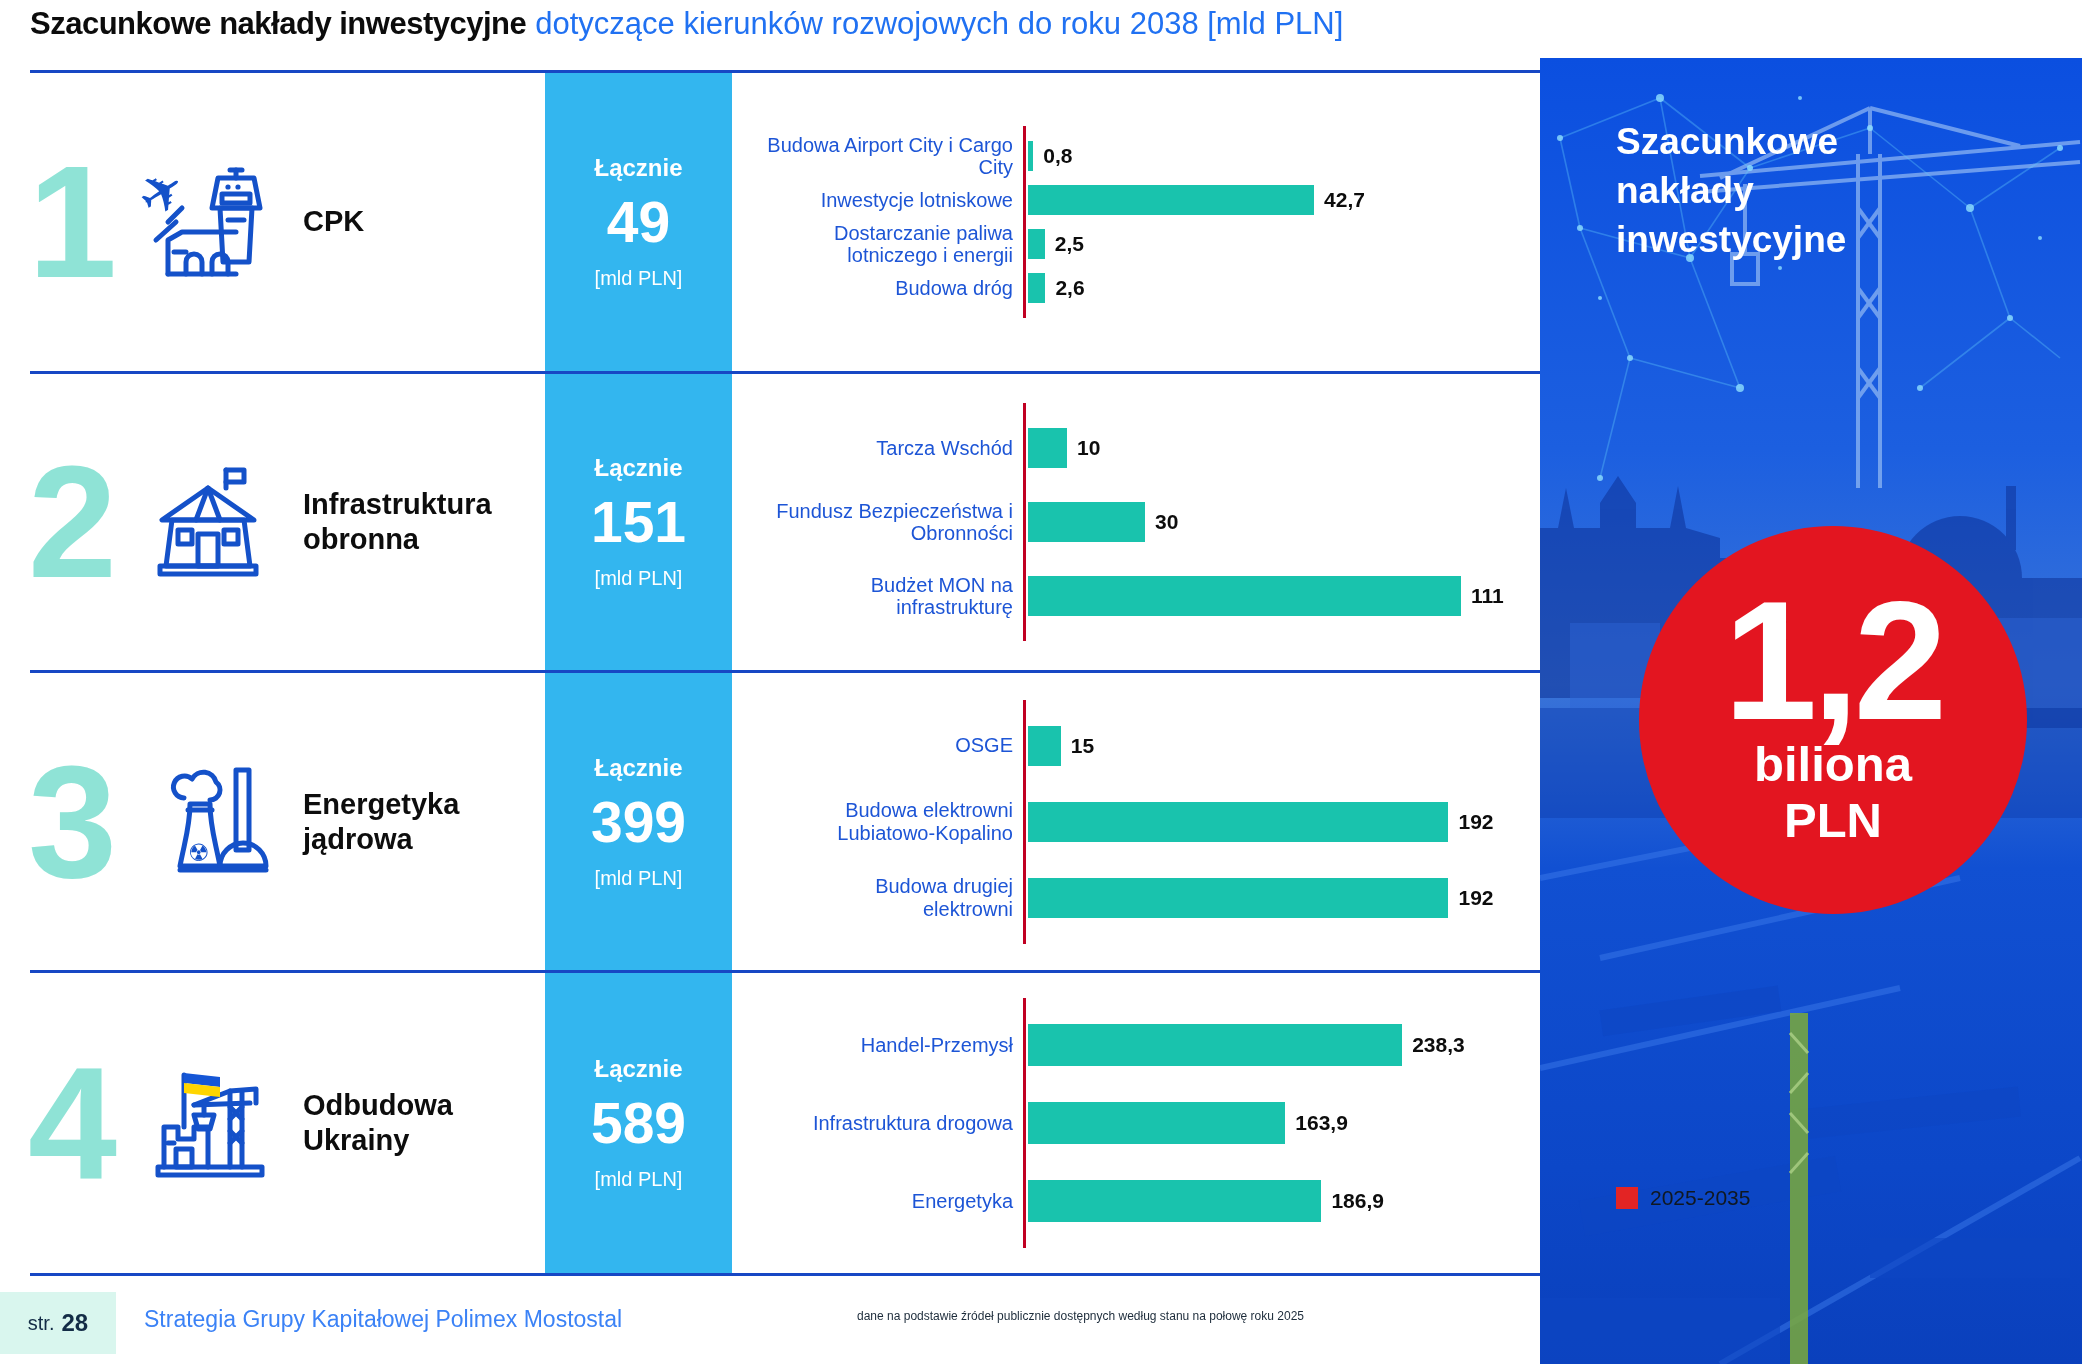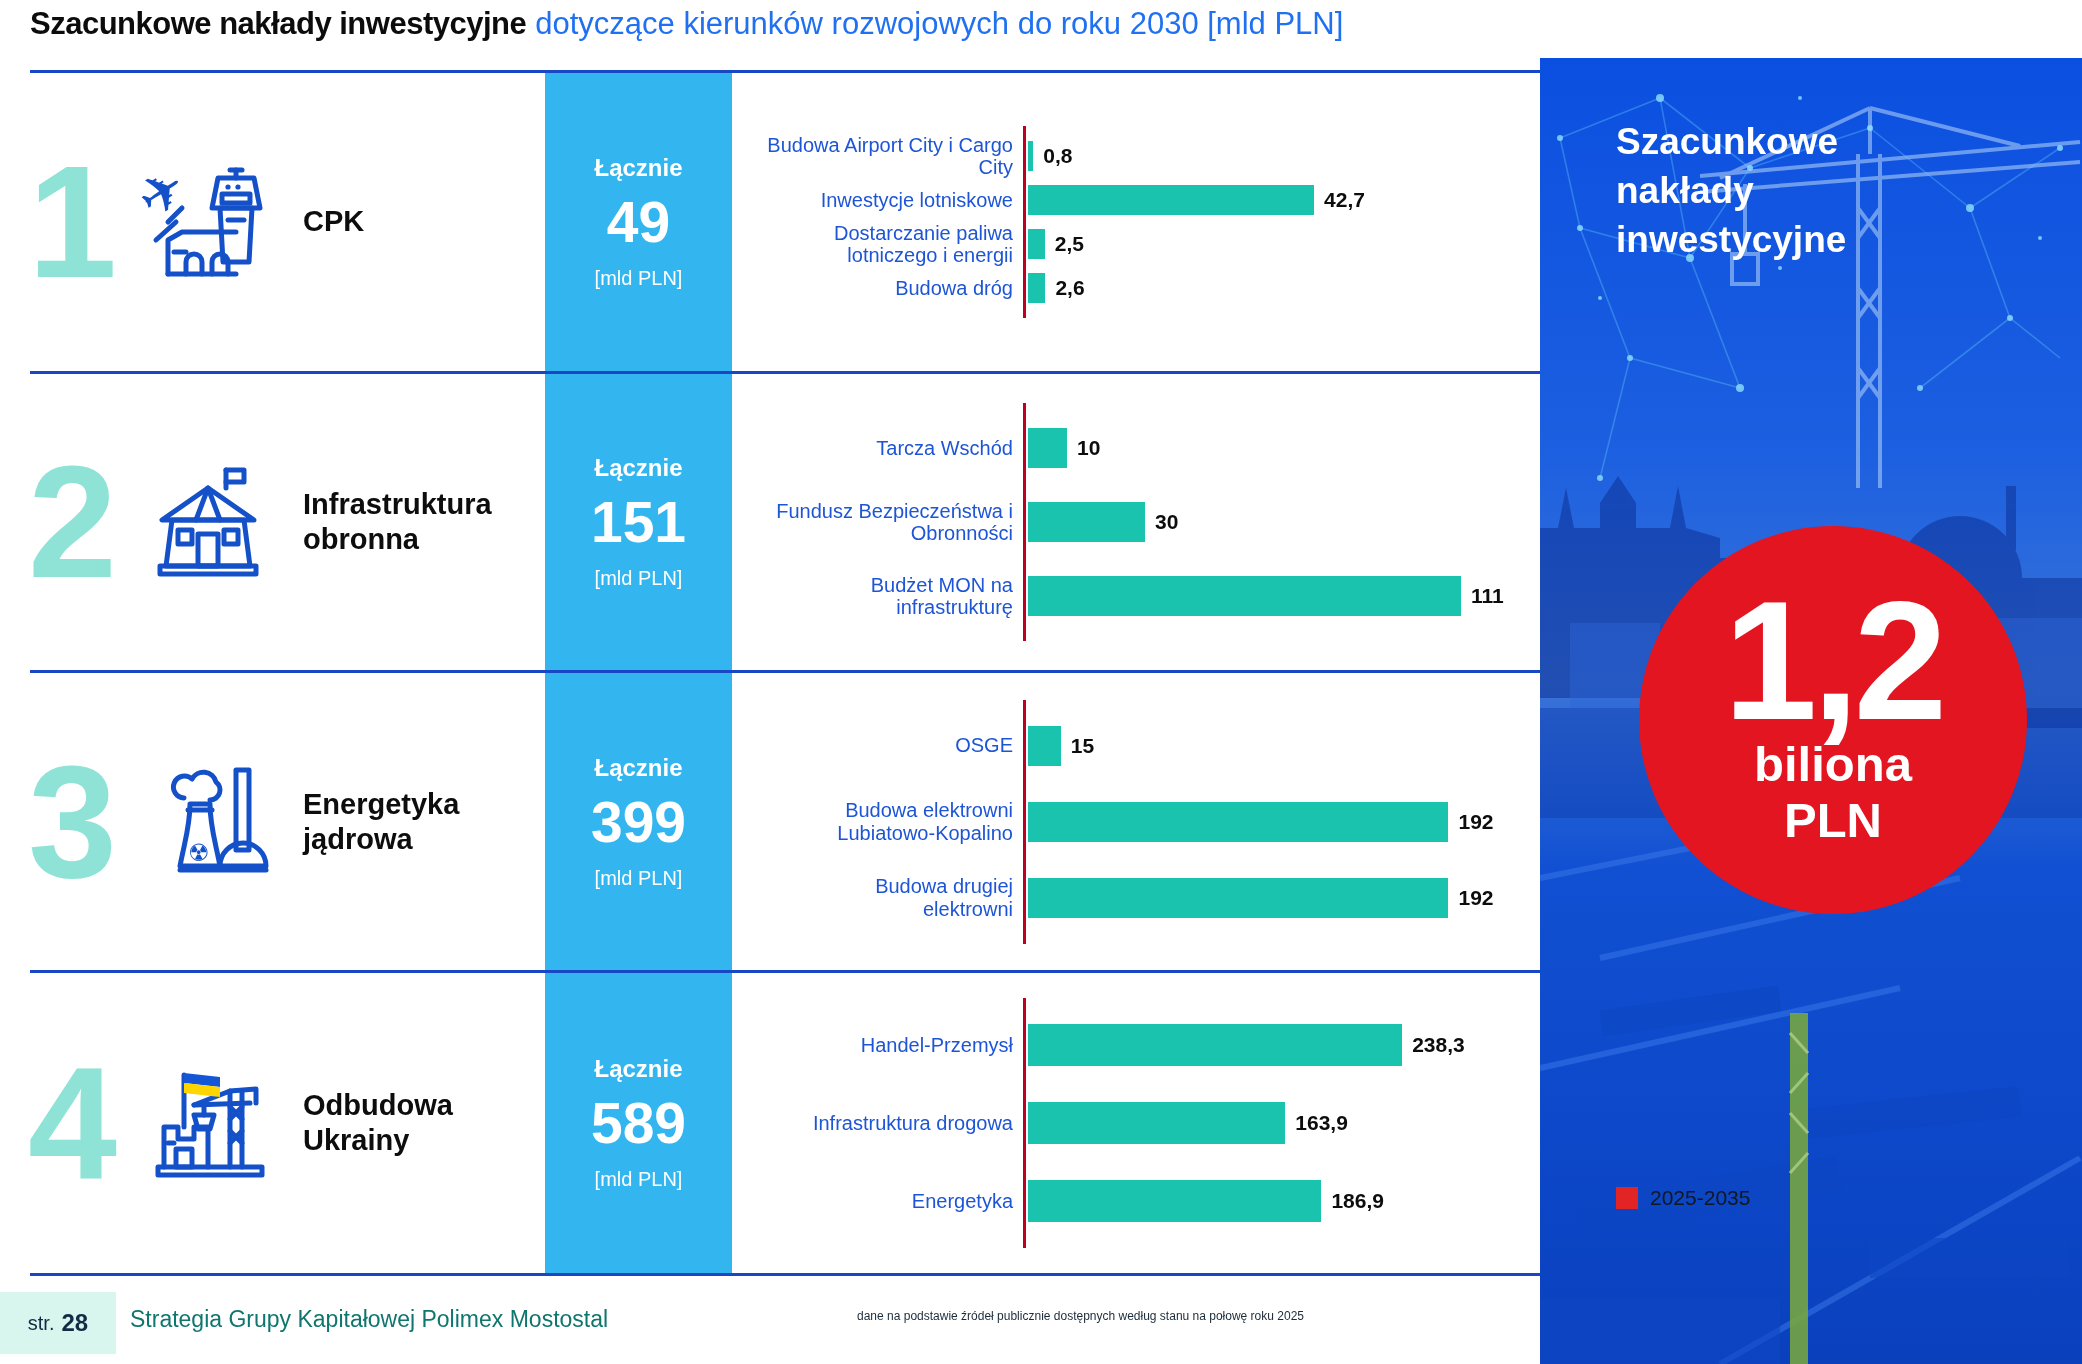--- a/index.html
+++ b/index.html
@@ -50,30 +50,30 @@
   .circle-line{font-size:49px;font-weight:800;line-height:1.14;}
   .legend{position:absolute;left:76px;top:1128px;display:flex;align-items:center;gap:12px;}
   .legend-swatch{width:22px;height:22px;background:#e32424;flex:none;}
   .legend-label{font-size:21px;font-weight:400;color:#101820;}
 
   
   .page-badge{position:absolute;left:0;top:1292px;width:116px;height:62px;background:#d9f6ee;
               display:flex;align-items:center;justify-content:center;gap:7px;color:#132c46;}
   .page-badge .lbl{font-size:20px;font-weight:400;}
   .page-badge .num{font-size:24px;font-weight:800;}
-  .footer-title{position:absolute;left:130px;top:1306px;font-size:23px;font-weight:500;color:#0f766e;}
+  .footer-title{position:absolute;left:144px;top:1306px;font-size:23px;font-weight:500;color:#3b82f6;}
   .footer-note{position:absolute;left:857px;top:1309px;font-size:12px;font-weight:400;color:#1c2b3a;}
 </style>
 </head>
 <body>
 
 <div id="page">
 
   <div class="hdr">
-    <span class="b">Szacunkowe nakłady inwestycyjne</span><span class="r">dotyczące kierunków rozwojowych do roku 2030 [mld PLN]</span>
+    <span class="b">Szacunkowe nakłady inwestycyjne</span><span class="r">dotyczące kierunków rozwojowych do roku 2038 [mld PLN]</span>
   </div>
 
   <div id="sections">
   <div class="section" style="top: 73px; height: 298px;">
     <div class="sec-num">1</div>
     <div class="sec-icon"><svg viewBox="0 0 140 120" fill="none">
  <g stroke="#1451c9" stroke-width="5" stroke-linecap="round" stroke-linejoin="round" fill="none">
   <line x1="30" y1="60" x2="44" y2="46"></line>
               <line x1="18" y1="78" x2="38" y2="60"></line>
   <line x1="92" y1="8" x2="104" y2="8"></line>

